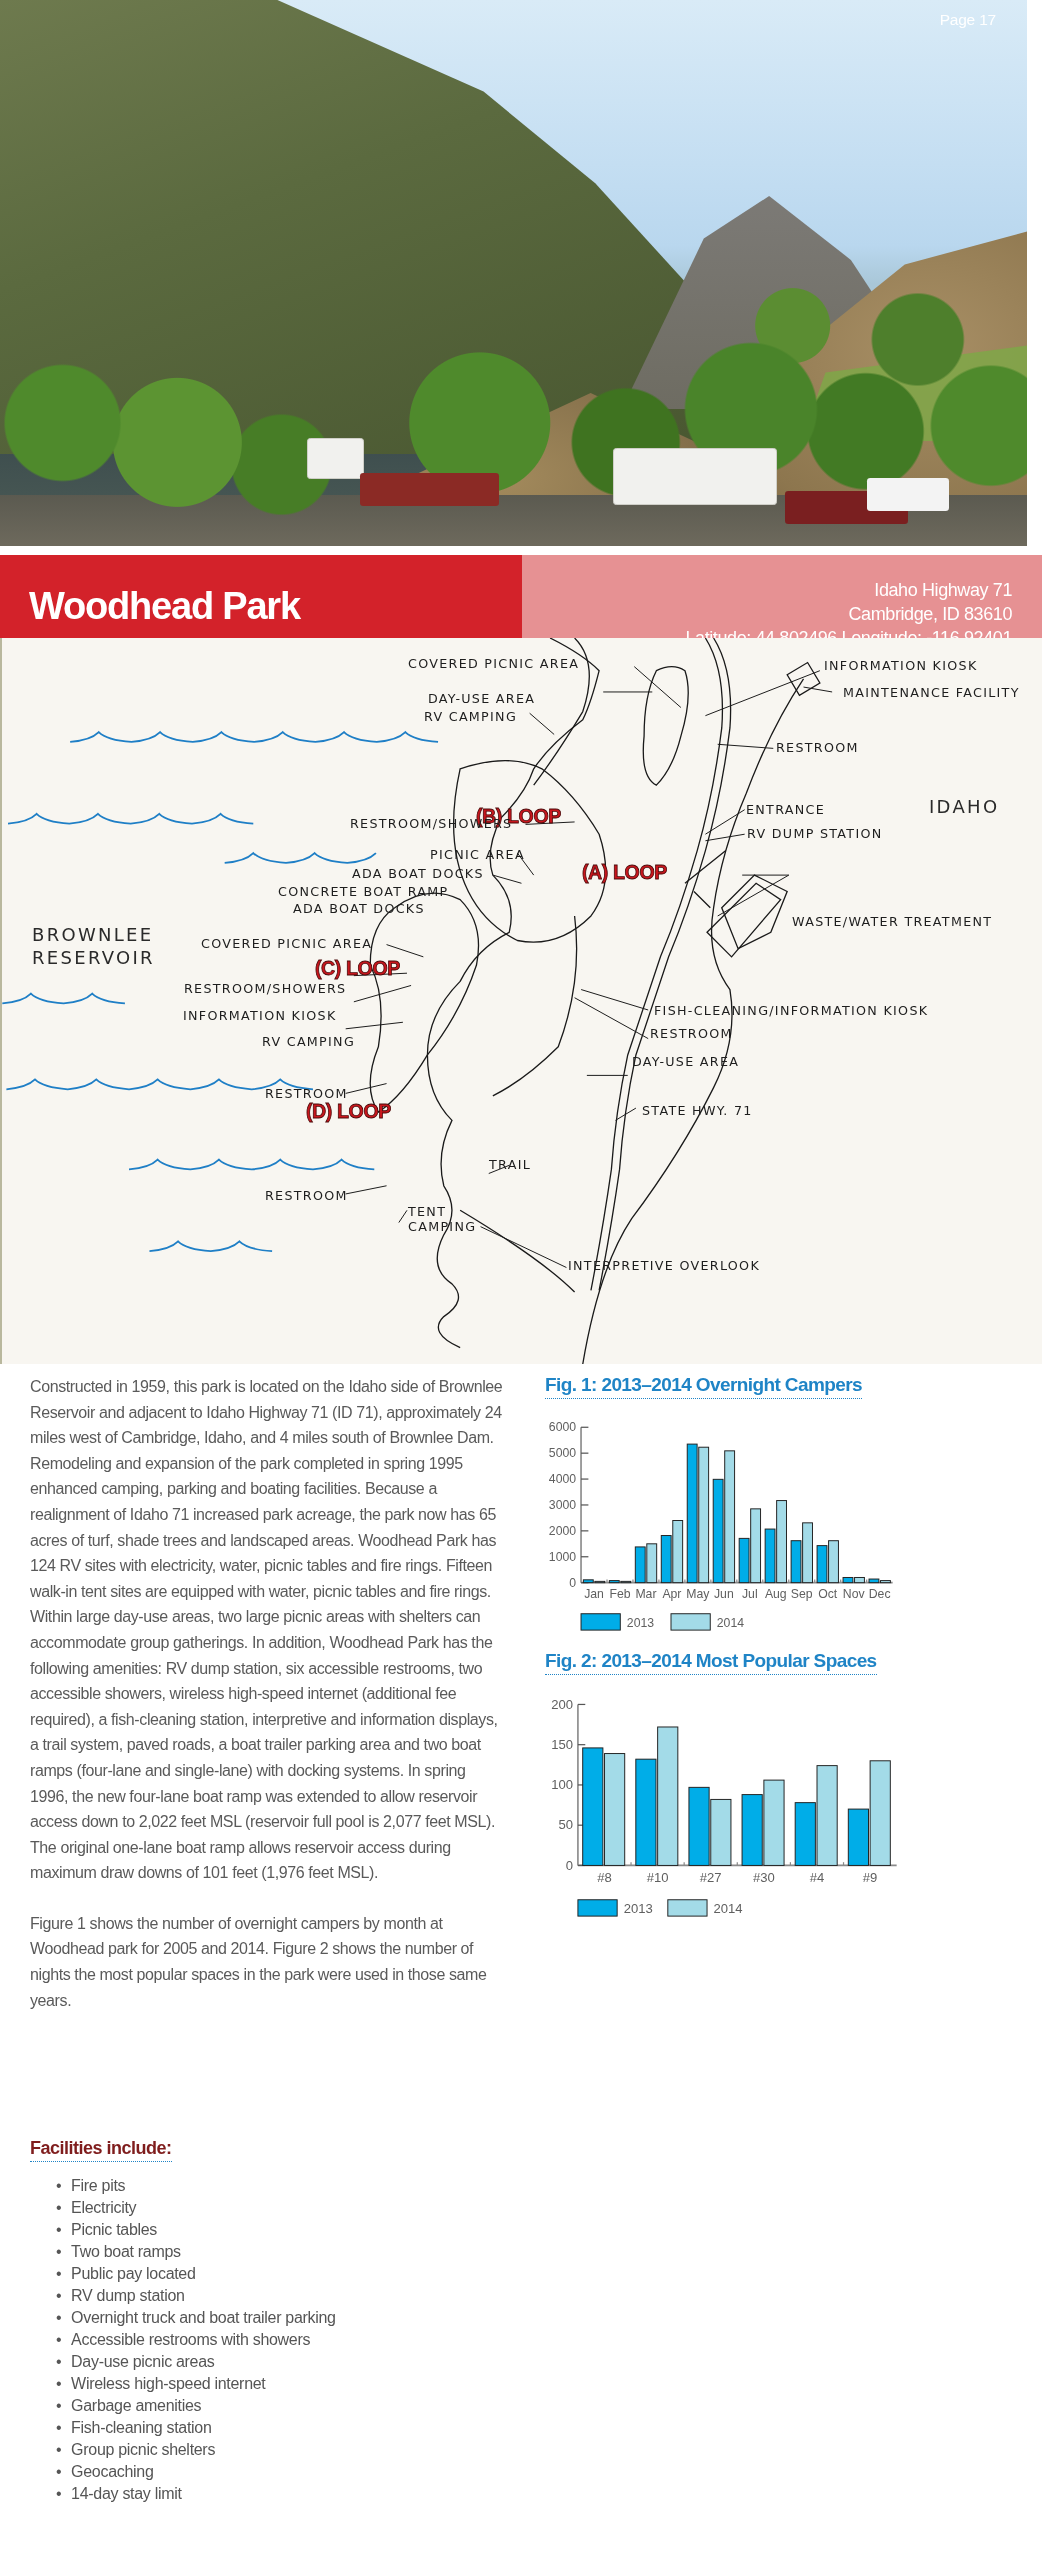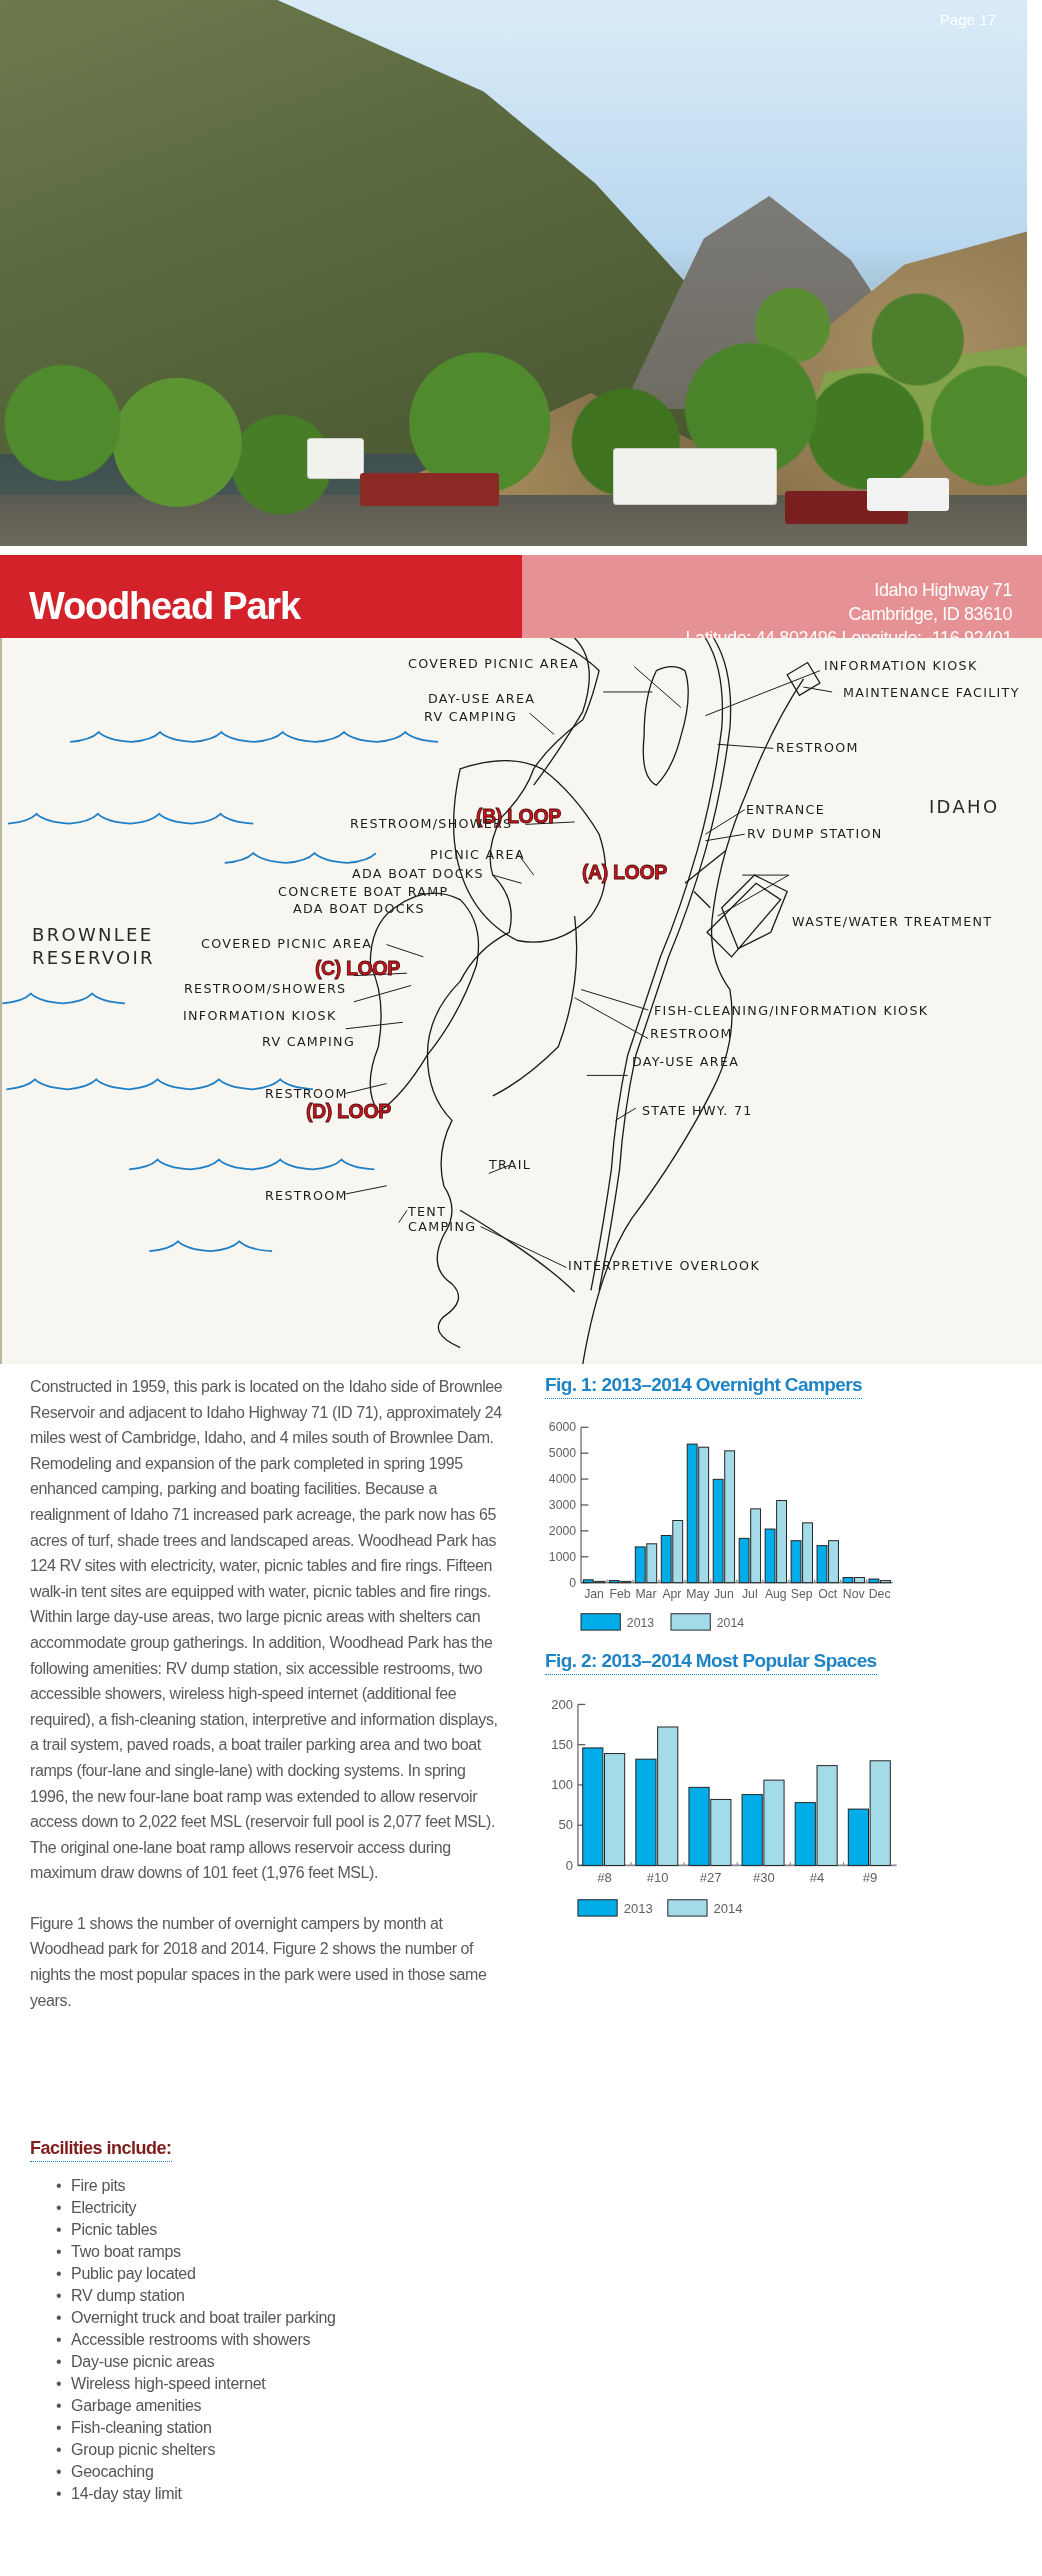--- a/index.html
+++ b/index.html
@@ -198,21 +198,21 @@
   <div class="lbl" style="left:263px;top:550px;">RESTROOM</div>
   <div class="lbl" style="left:406px;top:566px;">
     <div>TENT</div>
     <div>CAMPING</div>
   </div>
   <div class="lbl" style="left:566px;top:620px;">INTERPRETIVE OVERLOOK</div>
 </div>
 
 <div class="body-col">
   <p>Constructed in 1959, this park is located on the Idaho side of Brownlee Reservoir and adjacent to Idaho Highway 71 (ID 71), approximately 24 miles west of Cambridge, Idaho, and 4 miles south of Brownlee Dam. Remodeling and expansion of the park completed in spring 1995 enhanced camping, parking and boating facilities. Because a realignment of Idaho 71 increased park acreage, the park now has 65 acres of turf, shade trees and landscaped areas. Woodhead Park has 124 RV sites with electricity, water, picnic tables and fire rings. Fifteen walk-in tent sites are equipped with water, picnic tables and fire rings. Within large day-use areas, two large picnic areas with shelters can accommodate group gatherings. In addition, Woodhead Park has the following amenities: RV dump station, six accessible restrooms, two accessible showers, wireless high-speed internet (additional fee required), a fish-cleaning station, interpretive and information displays, a trail system, paved roads, a boat trailer parking area and two boat ramps (four-lane and single-lane) with docking systems. In spring 1996, the new four-lane boat ramp was extended to allow reservoir access down to 2,022 feet MSL (reservoir full pool is 2,077 feet MSL). The original one-lane boat ramp allows reservoir access during maximum draw downs of 101 feet (1,976 feet MSL).</p>
-  <p>Figure 1 shows the number of overnight campers by month at Woodhead park for 2018 and 2014. Figure 2 shows the number of nights the most popular spaces in the park were used in those same years.</p>
+  <p>Figure 1 shows the number of overnight campers by month at Woodhead park for 2005 and 2014. Figure 2 shows the number of nights the most popular spaces in the park were used in those same years.</p>
 </div>
 
 <div class="facilities-title">Facilities include:</div>
 <ul class="facilities">
   <li>Fire pits</li>
   <li>Electricity</li>
   <li>Picnic tables</li>
   <li>Two boat ramps</li>
   <li>Public pay located</li>
   <li>RV dump station</li>

